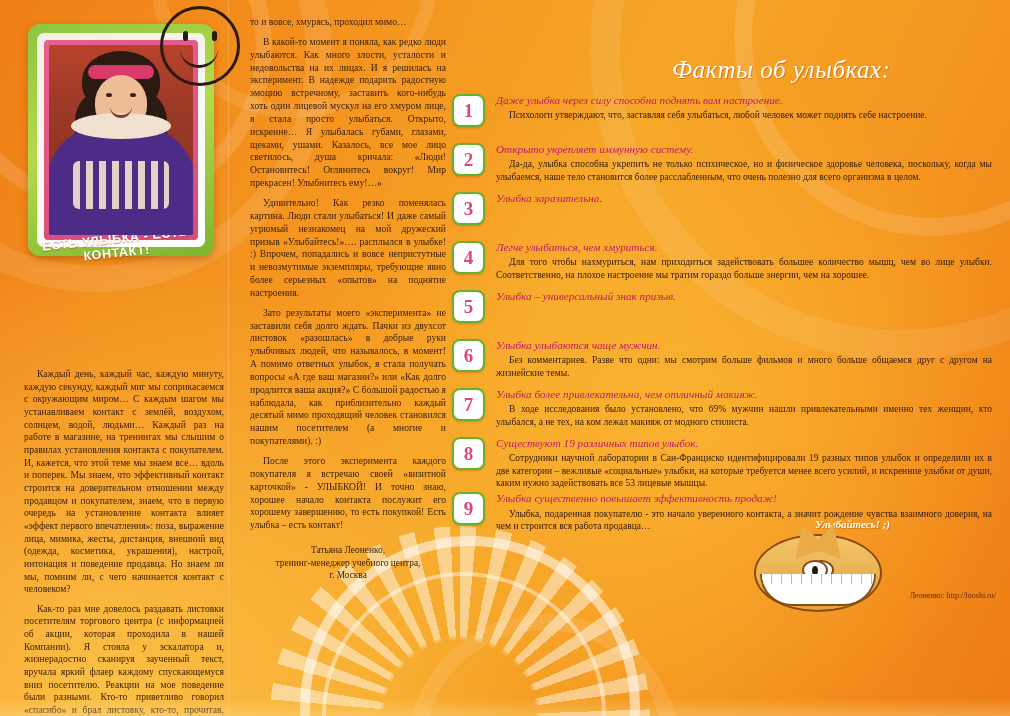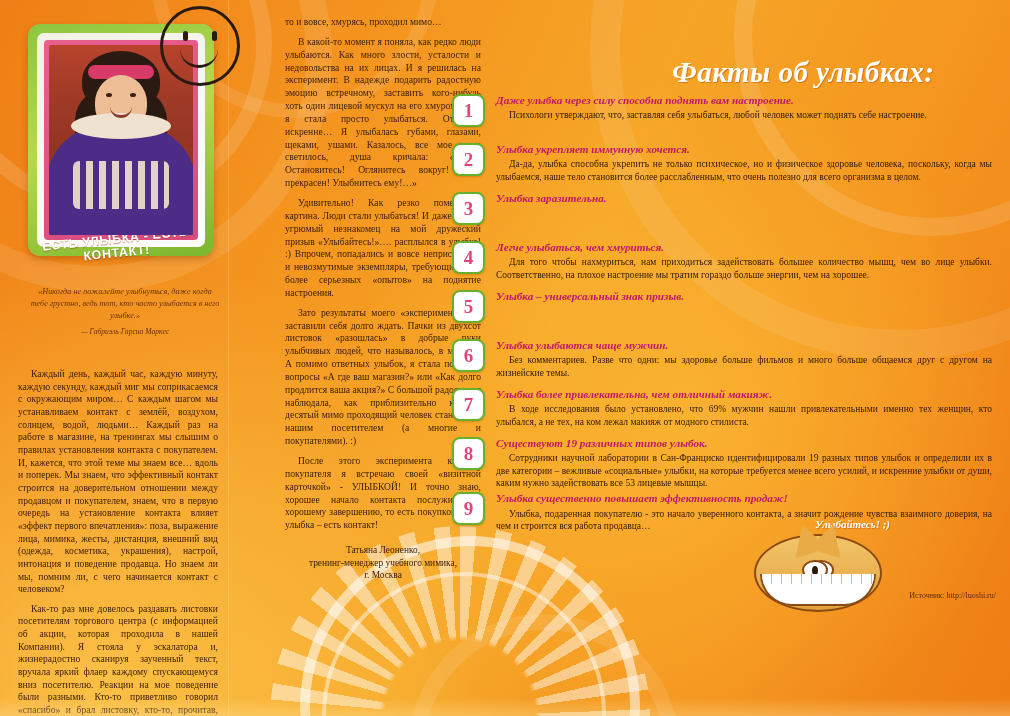--- a/index.html
+++ b/index.html
@@ -99,58 +99,58 @@
     text-align:center;
   }
   .quote{
     position:absolute;left:30px;top:286px;width:190px;
     font-style:italic;font-size:8.2px;line-height:1.45;color:#6a3209;text-align:center;
   }
   .quote .auth{display:block;margin-top:4px;font-size:7.6px;}
 
   
   .col-left{
-    position:absolute;left:18px;top:368px;width:200px;height:330px;
+    position:absolute;left:24px;top:368px;width:200px;height:330px;
     font-size:9.6px;line-height:1.32;color:#3a1d06;text-align:justify;
   }
   .col-left p{margin:0 0 7px 0;text-indent:13px;}
 
   
   .col-mid{
     position:absolute;left:250px;top:16px;width:196px;height:520px;
-    font-size:9.6px;line-height:1.34;color:#3a1d06;text-align:justify;margin-left:35px;
+    font-size:9.6px;line-height:1.34;color:#3a1d06;text-align:justify;
   }
   .col-mid p{margin:0 0 7px 0;text-indent:13px;}
   .col-mid p.first{text-indent:0;}
   .signature{
     margin-top:12px;text-align:center;font-size:9.4px;line-height:1.35;color:#3a1d06;
   }
 
   
   .facts-title{
     position:absolute;left:672px;top:56px;
-    font-family:"Liberation Serif", serif;font-style:italic;font-weight:bold;
-    font-size:29px;color:#ffffff;
+    font-family:"Liberation Serif", serif;font-style:italic;font-weight:normal;
+    font-size:25px;color:#ffffff;
     text-shadow:1px 1px 0 rgba(190,90,0,.55);
     letter-spacing:.5px;
   }
   .facts{
     position:absolute;left:452px;top:92px;width:540px;
   }
   .fact{position:relative;min-height:46px;padding-left:44px;margin-bottom:3px;}
   .num{
     position:absolute;left:0;top:0;width:33px;height:33px;border-radius:8px;
     box-sizing:border-box;
     background:#fff;border:2px solid #66b22e;
     display:flex;align-items:center;justify-content:center;
     font-family:"Liberation Serif", serif;font-weight:bold;font-size:19px;color:#e0447b;
     box-shadow:0 1px 2px rgba(150,60,0,.3);
   }
   .fact .head{
-    font-style:italic;font-weight:bold;font-size:11.2px;color:#c0186b;margin:2px 0 2px 0;line-height:1.2;
+    font-style:italic;font-weight:normal;font-size:11.2px;color:#c0186b;margin:2px 0 2px 0;line-height:1.2;
   }
   .fact .body{
     font-size:9.5px;line-height:1.3;color:#33190a;text-align:justify;text-indent:13px;
   }
 
   
   .cat{position:absolute;right:104px;bottom:62px;width:180px;height:120px;}
   .cat-head{position:absolute;left:28px;top:0;width:124px;height:74px;border-radius:50%;
     background:linear-gradient(180deg,#f2c56a,#e3a13c);border:2px solid #8a4a12;}
   .cat-ear{position:absolute;top:-12px;width:0;height:0;border-left:17px solid transparent;border-right:17px solid transparent;border-bottom:30px solid #e8ab45;}
@@ -213,70 +213,66 @@
         </div>
       </div>
     </div>
   </div>
   <div class="doodle">
     <div class="doodle-mouth"></div>
   </div>
 
   <div class="tagline">ЕСТЬ УЛЫБКА - ЕСТЬ КОНТАКТ!</div>
 
-  <div class="quote">
-    <span>«Никогда не пожалейте улыбнуться, даже когда тебе грустно, ведь тот, кто часто улыбается в него улыбке.»</span>
-    <span class="auth">— Габриэль Гарсиа Маркес</span>
-  </div>
 
   <div class="col-left">
     <p>Каждый день, каждый час, каждую минуту, каждую секунду, каждый миг мы соприкасаемся с окружающим миром… С каждым шагом мы устанавливаем контакт с землёй, воздухом, солнцем, водой, людьми… Каждый раз на работе в магазине, на тренингах мы слышим о правилах установления контакта с покупателем. И, кажется, что этой теме мы знаем все… вдоль и поперек. Мы знаем, что эффективный контакт строится на доверительном отношении между продавцом и покупателем, знаем, что в первую очередь на установление контакта влияет «эффект первого впечатления»: поза, выражение лица, мимика, жесты, дистанция, внешний вид (одежда, косметика, украшения), настрой, интонация и поведение продавца. Но знаем ли мы, помним ли, с чего начинается контакт с человеком?</p>
     <p>Как-то раз мне довелось раздавать листовки посетителям торгового центра (с информацией об акции, которая проходила в нашей Компании). Я стояла у эскалатора и, жизнерадостно сканируя заученный текст, вручала яркий флаер каждому спускающемуся вниз посетителю. Реакции на мое поведение были разными. Кто-то приветливо говорил «спасибо» и брал листовку, кто-то, прочитав, сразу заворачивал в магазин, кто-то машинально хватал и тут же выкидывал, а кто-</p>
   </div>
 
   <div class="col-mid">
     <p class="first">то и вовсе, хмурясь, проходил мимо…</p>
     <p>В какой-то момент я поняла, как редко люди улыбаются. Как много злости, усталости и недовольства на их лицах. И я решилась на эксперимент. В надежде подарить радостную эмоцию встречному, заставить кого-нибудь хоть один лицевой мускул на его хмуром лице, я стала просто улыбаться. Открыто, искренне… Я улыбалась губами, глазами, щеками, ушами. Казалось, все мое лицо светилось, душа кричала: «Люди! Остановитесь! Оглянитесь вокруг! Мир прекрасен! Улыбнитесь ему!…»</p>
     <p>Удивительно! Как резко поменялась картина. Люди стали улыбаться! И даже самый угрюмый незнакомец на мой дружеский призыв «Улыбайтесь!»…. расплылся в улыбке! :) Впрочем, попадались и вовсе непристутные и невозмутимые экземпляры, требующие явно более серьезных «опытов» на поднятие настроения.</p>
     <p>Зато результаты моего «эксперимента» не заставили себя долго ждать. Пачки из двухсот листовок «разошлась» в добрые руки улыбчивых людей, что называлось, в момент! А помимо ответных улыбок, я стала получать вопросы «А где ваш магазин?» или «Как долго продлится ваша акция?» С большой радостью я наблюдала, как приблизительно каждый десятый мимо проходящий человек становился нашим посетителем (а многие и покупателями). :)</p>
     <p>После этого эксперимента каждого покупателя я встречаю своей «визитной карточкой» - УЛЫБКОЙ! И точно знаю, хорошее начало контакта послужит его хорошему завершению, то есть покупкой! Есть улыбка – есть контакт!</p>
     <div class="signature" style="white-space:pre-line">Татьяна  Леоненко,
-тренинг-менеджер учебного мимика,
+тренинг-менеджер учебного центра,
 г. Москва</div>
   </div>
 
   <div class="facts-title">Факты об улыбках:</div>
   <div class="facts">
     <div class="fact">
       <div class="num">1</div>
       <div class="head">Даже улыбка через силу способна поднять вам настроение.</div>
       <div class="body">Психологи утверждают, что, заставляя себя улыбаться, любой человек может поднять себе настроение.</div>
     </div>
     <div class="fact">
       <div class="num">2</div>
-      <div class="head">Улыбка укрепляет иммунную хочется.</div>
+      <div class="head">Открыто укрепляет иммунную систему.</div>
       <div class="body">Да-да, улыбка способна укрепить не только психическое, но и физическое здоровье человека, поскольку, когда мы улыбаемся, наше тело становится более расслабленным, что очень полезно для всего организма в целом.</div>
     </div>
     <div class="fact">
       <div class="num">3</div>
       <div class="head">Улыбка заразительна.</div>
     </div>
     <div class="fact">
       <div class="num">4</div>
       <div class="head">Легче улыбаться, чем хмуриться.</div>
       <div class="body">Для того чтобы нахмуриться, нам приходиться задействовать большее количество мышц, чем во лице улыбки. Соответственно, на плохое настроение мы тратим гораздо больше энергии, чем на хорошее.</div>
     </div>
     <div class="fact">
       <div class="num">5</div>
       <div class="head">Улыбка – универсальный знак призыв.</div>
     </div>
     <div class="fact">
       <div class="num">6</div>
       <div class="head">Улыбка улыбаются чаще мужчин.</div>
-      <div class="body">Без комментариев. Разве что одни: мы здоровье больше фильмов и много больше общаемся друг с другом на жизнейские темы.</div>
+      <div class="body">Без комментариев. Разве что одни: мы смотрим больше фильмов и много больше общаемся друг с другом на жизнейские темы.</div>
     </div>
     <div class="fact">
       <div class="num">7</div>
       <div class="head">Улыбка более привлекательна, чем отличный макияж.</div>
       <div class="body">В ходе исследования было установлено, что 69% мужчин нашли привлекательными именно тех женщин, кто улыбался, а не тех, на ком лежал макияж от модного стилиста.</div>
     </div>
     <div class="fact">
       <div class="num">8</div>
       <div class="head">Существуют 19 различных типов улыбок.</div>
       <div class="body">Сотрудники научной лаборатории в Сан-Франциско идентифицировали 19 разных типов улыбок и определили их в две категории – вежливые «социальные» улыбки, на которые требуется менее всего усилий, и искренние улыбки от души, каким нужно задействовать все 53 лицевые мышцы.</div>
@@ -298,15 +294,15 @@
           <div class="cat-pupil"></div>
         </div>
       <div class="cat-eye r">
           <div class="cat-pupil"></div>
         </div>
     </div>
     <div class="cat-mouth">
       <div class="cat-teeth"></div>
     </div>
   </div>
-  <div class="source">Источник: http://luoshi.ru/</div>
+  <div class="source">Леоненко: http://luoshi.ru/</div>
   <div class="page-edge"></div>
 </div>
 
 </body></html>

